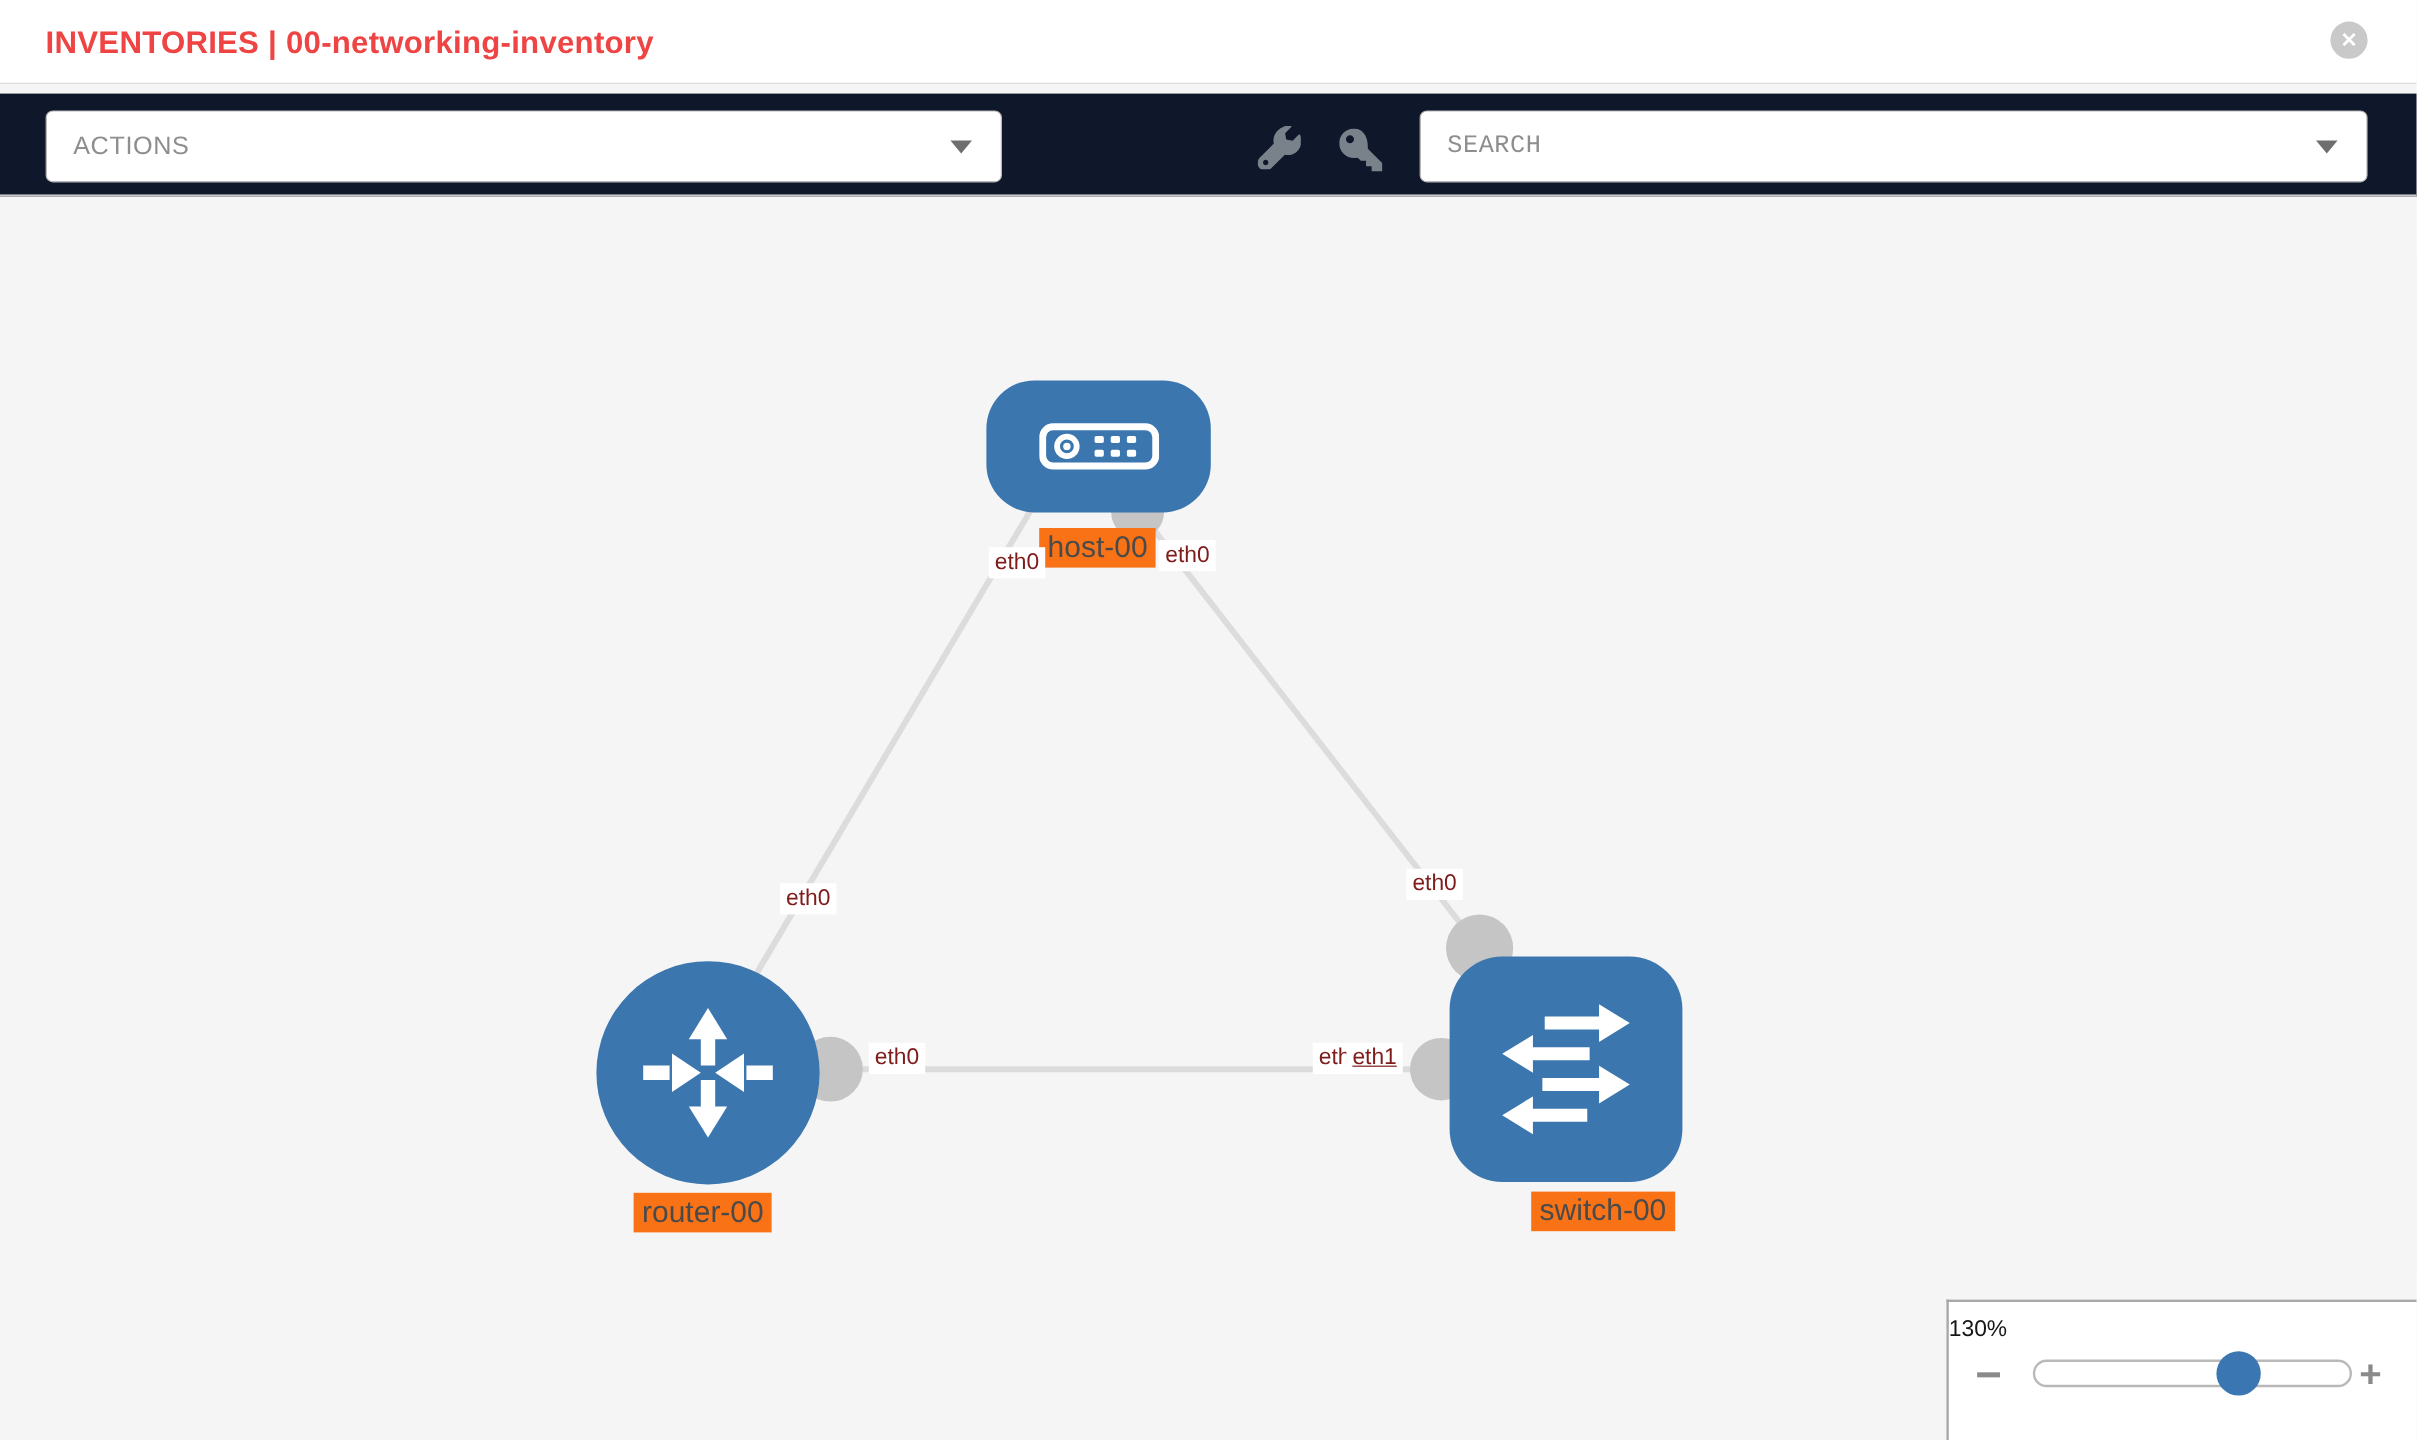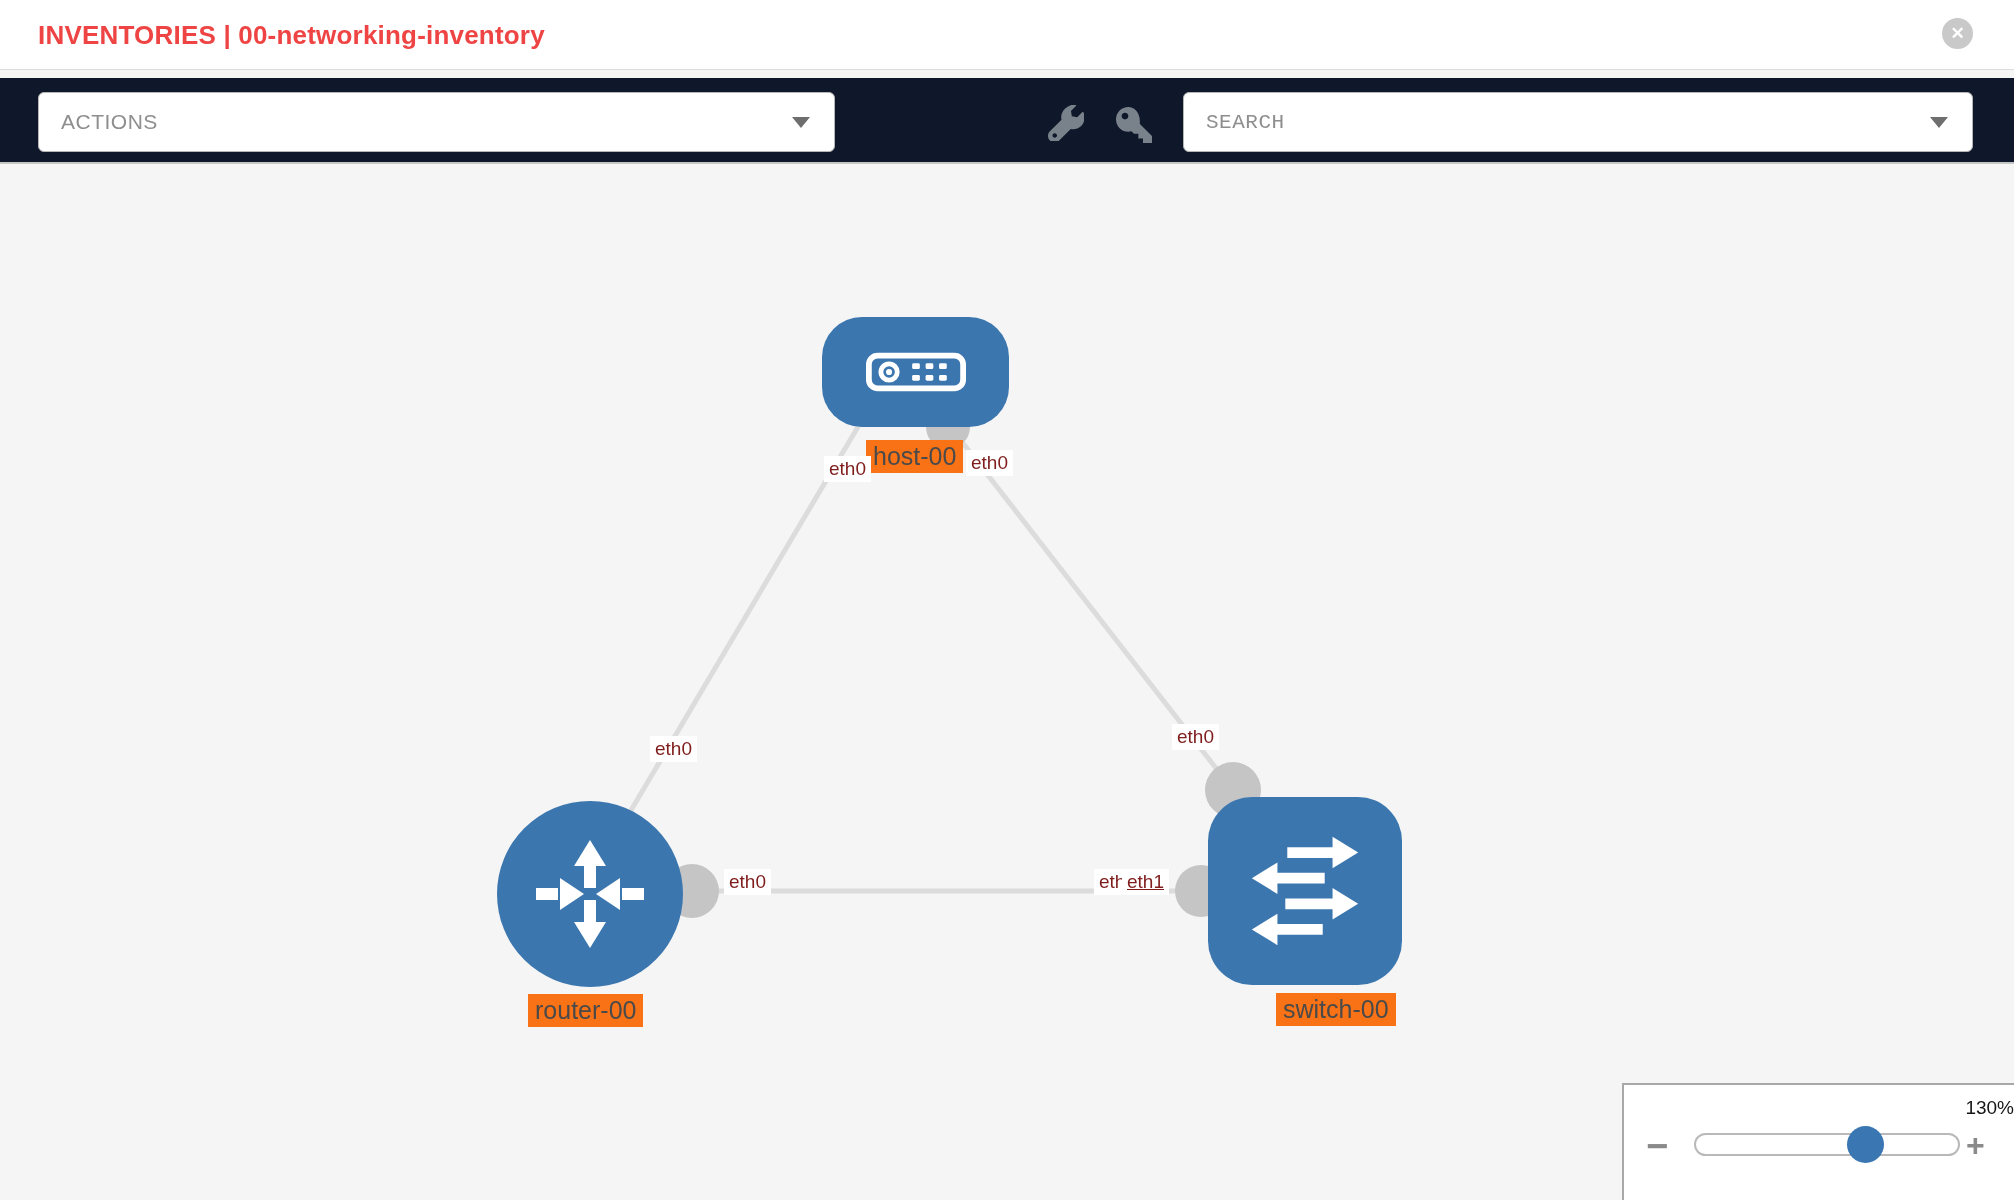--- a/index.html
+++ b/index.html
@@ -74,21 +74,21 @@
   .if-l3-router  { left:724px;  top:869px; }
   .if-l3-overlap { left:1094px; top:869px; z-index:5; }
   .if-l3-switch  { left:1122px; top:869px; z-index:6;text-decoration:underline; }
   
   .zoom-panel {
     position:absolute; left:1622px; top:1083px; width:392px; height:117px;
     background:#ffffff; border-left:2px solid #a8a8a8; border-top:2px solid #a8a8a8;
     z-index:10;
   }
   .zoom-value {
-    position:absolute; left:0; top:12px; width:100%; text-align:right;
+    position:absolute; left:0; top:12px; width:100%; text-align:left;
     font-size:19px; color:#161616;
   }
   .zoom-minus, .zoom-plus {
     position:absolute; color:#8a8a8a; font-weight:bold; cursor:pointer; line-height:1;
   }
   .zoom-minus { left:22px;  top:42px; font-size:38px; }
   .zoom-plus  { left:342px; top:44px; font-size:32px; }
   .zoom-track {
     position:absolute; left:70px; top:48px; width:266px; height:23px;
     background:#ffffff; border:2px solid #b9b9b9; border-radius:12px; cursor:pointer;

